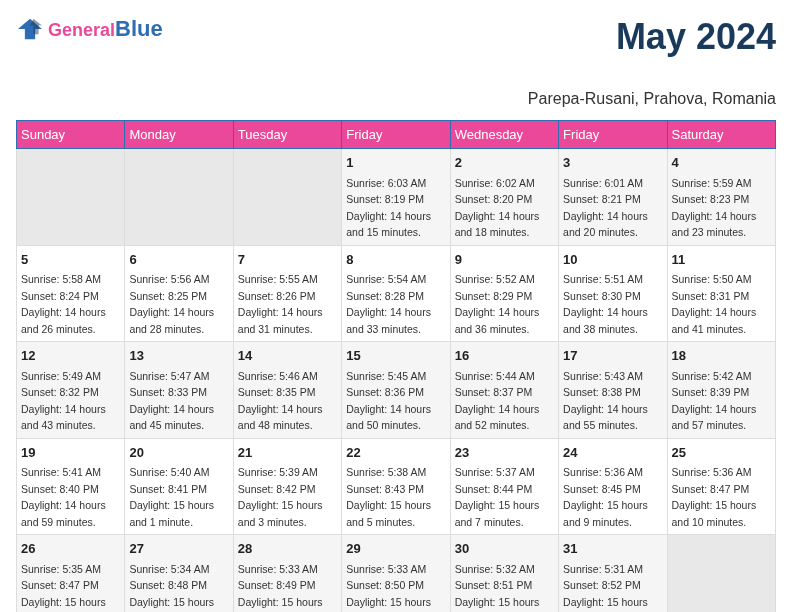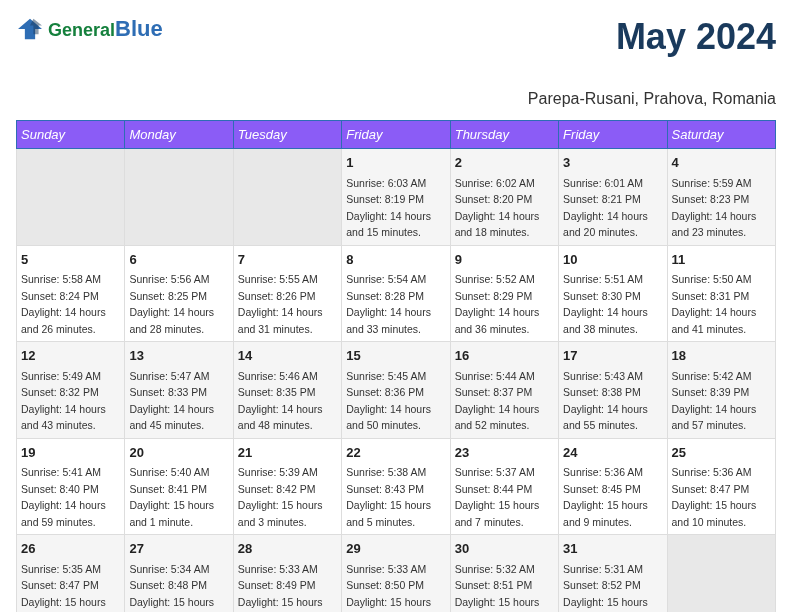--- a/index.html
+++ b/index.html
@@ -17,21 +17,21 @@
       margin-bottom: 12px;
     }
     .logo {
       display: flex;
       align-items: center;
       gap: 4px;
     }
     .logo-text-general {
       font-size: 18px;
       font-weight: bold;
-      color: #15803d;
+      color: #ec4899;
     }
     .logo-text-blue {
       font-size: 22px;
       font-weight: bold;
       color: #2e6db4;
     }
     .logo-icon {
       width: 28px;
       height: 24px;
     }
@@ -47,23 +47,22 @@
       font-size: 16px;
       color: #333;
       margin-top: 32px;
     }
     table {
       width: 100%;
       border-collapse: collapse;
       font-size: 11px;
     }
     thead tr {
-      background-color: #8b5cf6;
+      background-color: #ec4899;
       color: #fff;
-      font-style: italic;
     }
     thead th {
       padding: 6px 4px;
       text-align: left;
       font-size: 13px;
       font-weight: normal;
       border: 1px solid #2e6db4;
     }
     tbody tr {
       border-bottom: 1px solid #ccc;
@@ -116,21 +115,21 @@
   </div>
 </div>
 
 <table>
   <thead>
     <tr>
     <th>Sunday</th>
         <th>Monday</th>
         <th>Tuesday</th>
         <th>Friday</th>
-        <th>Thursday</th>
+        <th>Wednesday</th>
         <th>Friday</th>
         <th>Saturday</th>
       </tr>
   </thead>
   <tbody id="calendar-body">
   <tr>
         <td class="empty-cell"></td>
         <td class="empty-cell"></td>
         <td class="empty-cell"></td>
         <td><span class="day-num">1</span><span class="cell-text">Sunrise: 6:03 AM<br>Sunset: 8:19 PM<br>Daylight: 14 hours and 15 minutes.</span></td>

